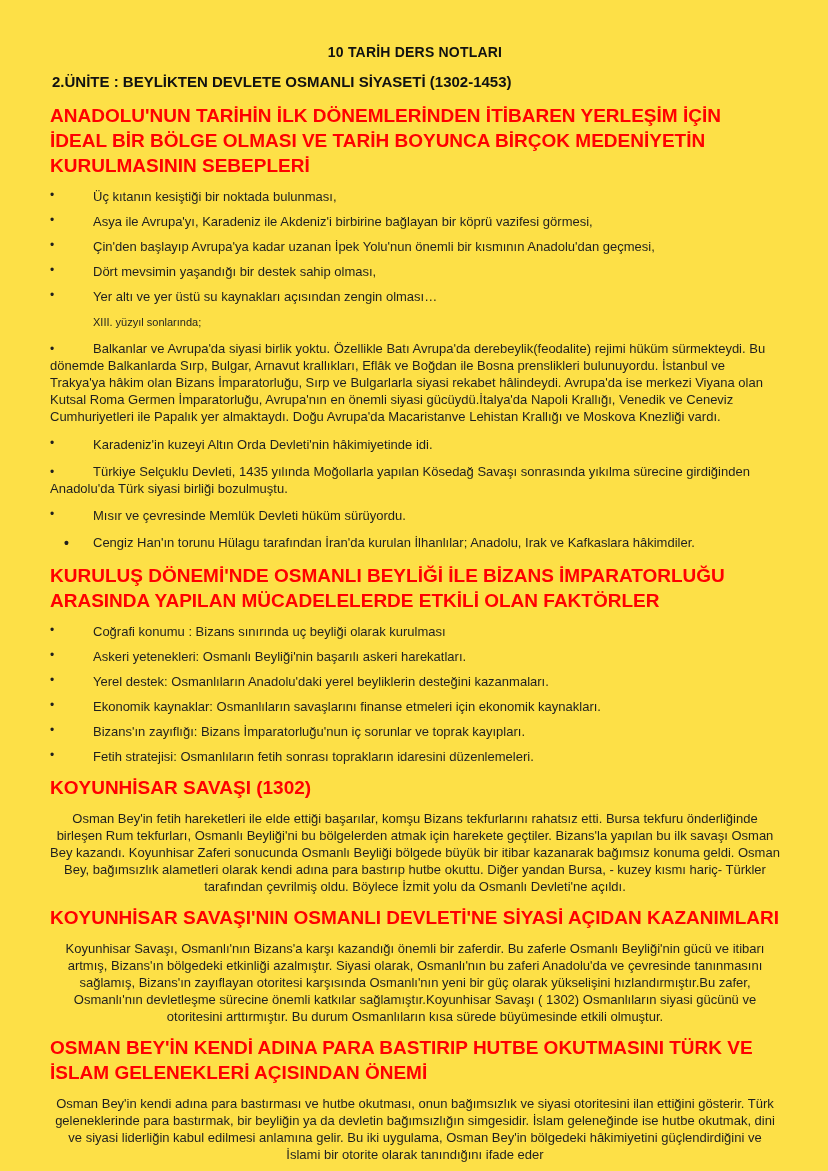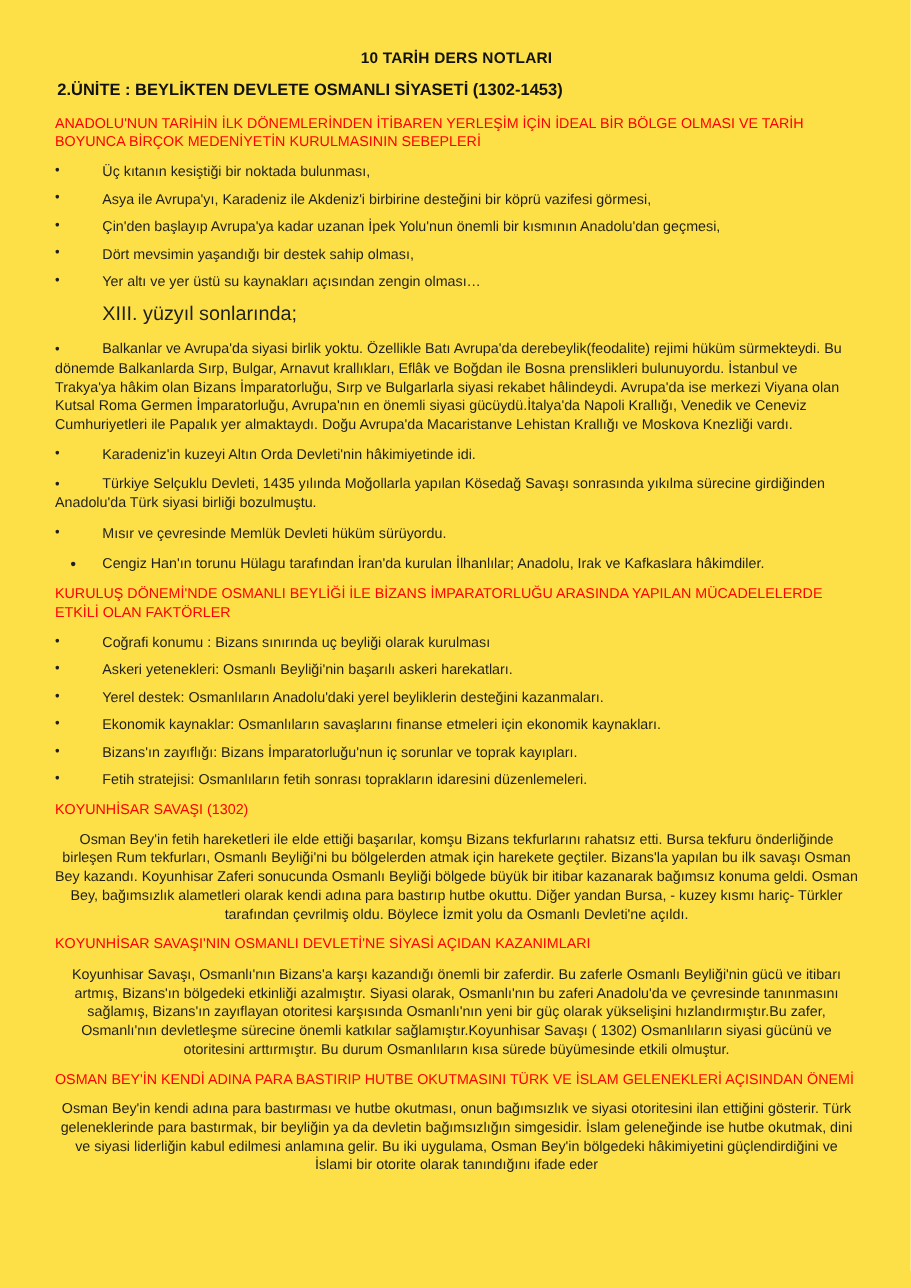--- a/index.html
+++ b/index.html
@@ -27,33 +27,33 @@
     letter-spacing: 0.2px;
   }
   .doc-subtitle {
     font-size: 15px;
     font-weight: 700;
     color: #111111;
     margin: 0 0 13px 2px;
   }
   .red-heading {
     color: var(--heading-red, #ff0000);
-    font-size: 13px;
-    font-weight: 400;
+    font-size: 19px;
+    font-weight: 700;
     line-height: 1.32;
     margin: 10px 0 10px 0;
   }
   .par {
     font-size: 13px;
     line-height: 1.31;
     margin: 0 0 10px 0;
     text-align: center;
   }
   .indent-line {
-    font-size: 18px;
+    font-size: 11px;
     line-height: 1.31;
     padding-left: 43px;
     margin: 2px 0 10px 0;
   }
   .bullet-list { margin: 0 0 10px 0; }
   .bullet-row {
     display: flex;
     font-size: 13px;
     line-height: 1.31;
   }
@@ -87,21 +87,21 @@
   <h2 class="doc-subtitle">2.ÜNİTE : BEYLİKTEN DEVLETE OSMANLI SİYASETİ (1302-1453)</h2>
   <div>
       <h2 class="red-heading">ANADOLU'NUN TARİHİN İLK DÖNEMLERİNDEN İTİBAREN YERLEŞİM İÇİN İDEAL BİR BÖLGE OLMASI VE TARİH BOYUNCA BİRÇOK MEDENİYETİN KURULMASININ SEBEPLERİ</h2>
       <div class="bullet-list">
         <div class="bullet-row">
           <span class="bullet-marker">•</span>
           <span class="bullet-text">Üç kıtanın kesiştiği bir noktada bulunması,</span>
         </div>
         <div class="bullet-row">
           <span class="bullet-marker">•</span>
-          <span class="bullet-text">Asya ile Avrupa'yı, Karadeniz ile Akdeniz'i birbirine desteğini bir köprü vazifesi görmesi,</span>
+          <span class="bullet-text">Asya ile Avrupa'yı, Karadeniz ile Akdeniz'i birbirine bağlayan bir köprü vazifesi görmesi,</span>
         </div>
         <div class="bullet-row">
           <span class="bullet-marker">•</span>
           <span class="bullet-text">Çin'den başlayıp Avrupa'ya kadar uzanan İpek Yolu'nun önemli bir kısmının Anadolu'dan geçmesi,</span>
         </div>
         <div class="bullet-row">
           <span class="bullet-marker">•</span>
           <span class="bullet-text">Dört mevsimin yaşandığı bir destek sahip olması,</span>
         </div>
         <div class="bullet-row">

